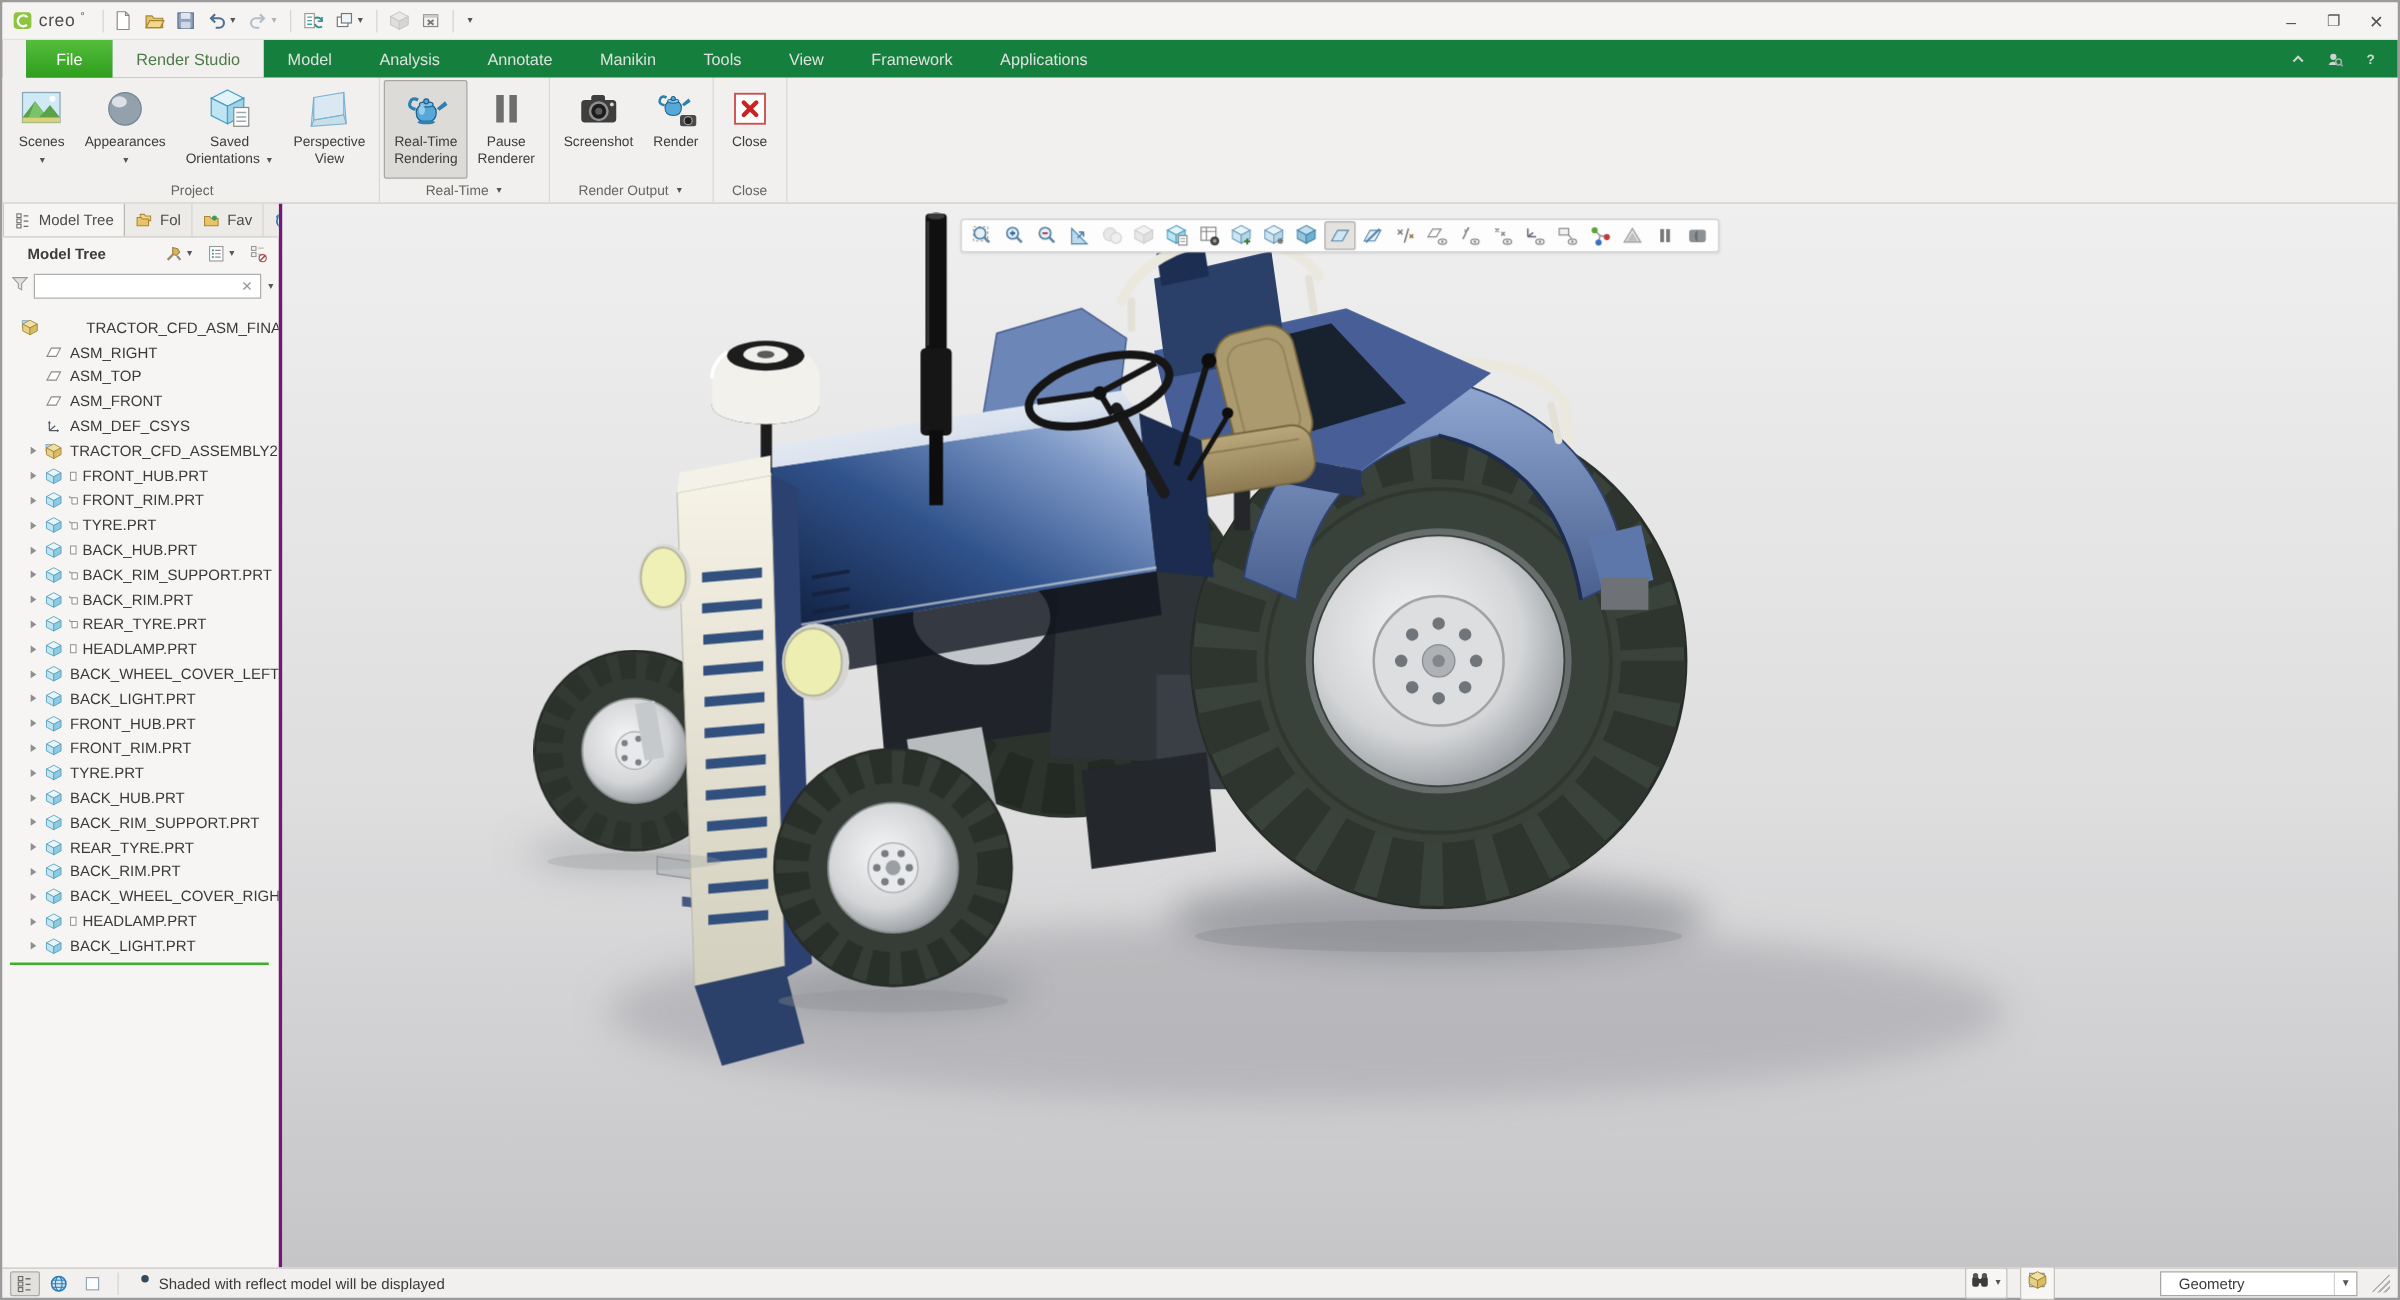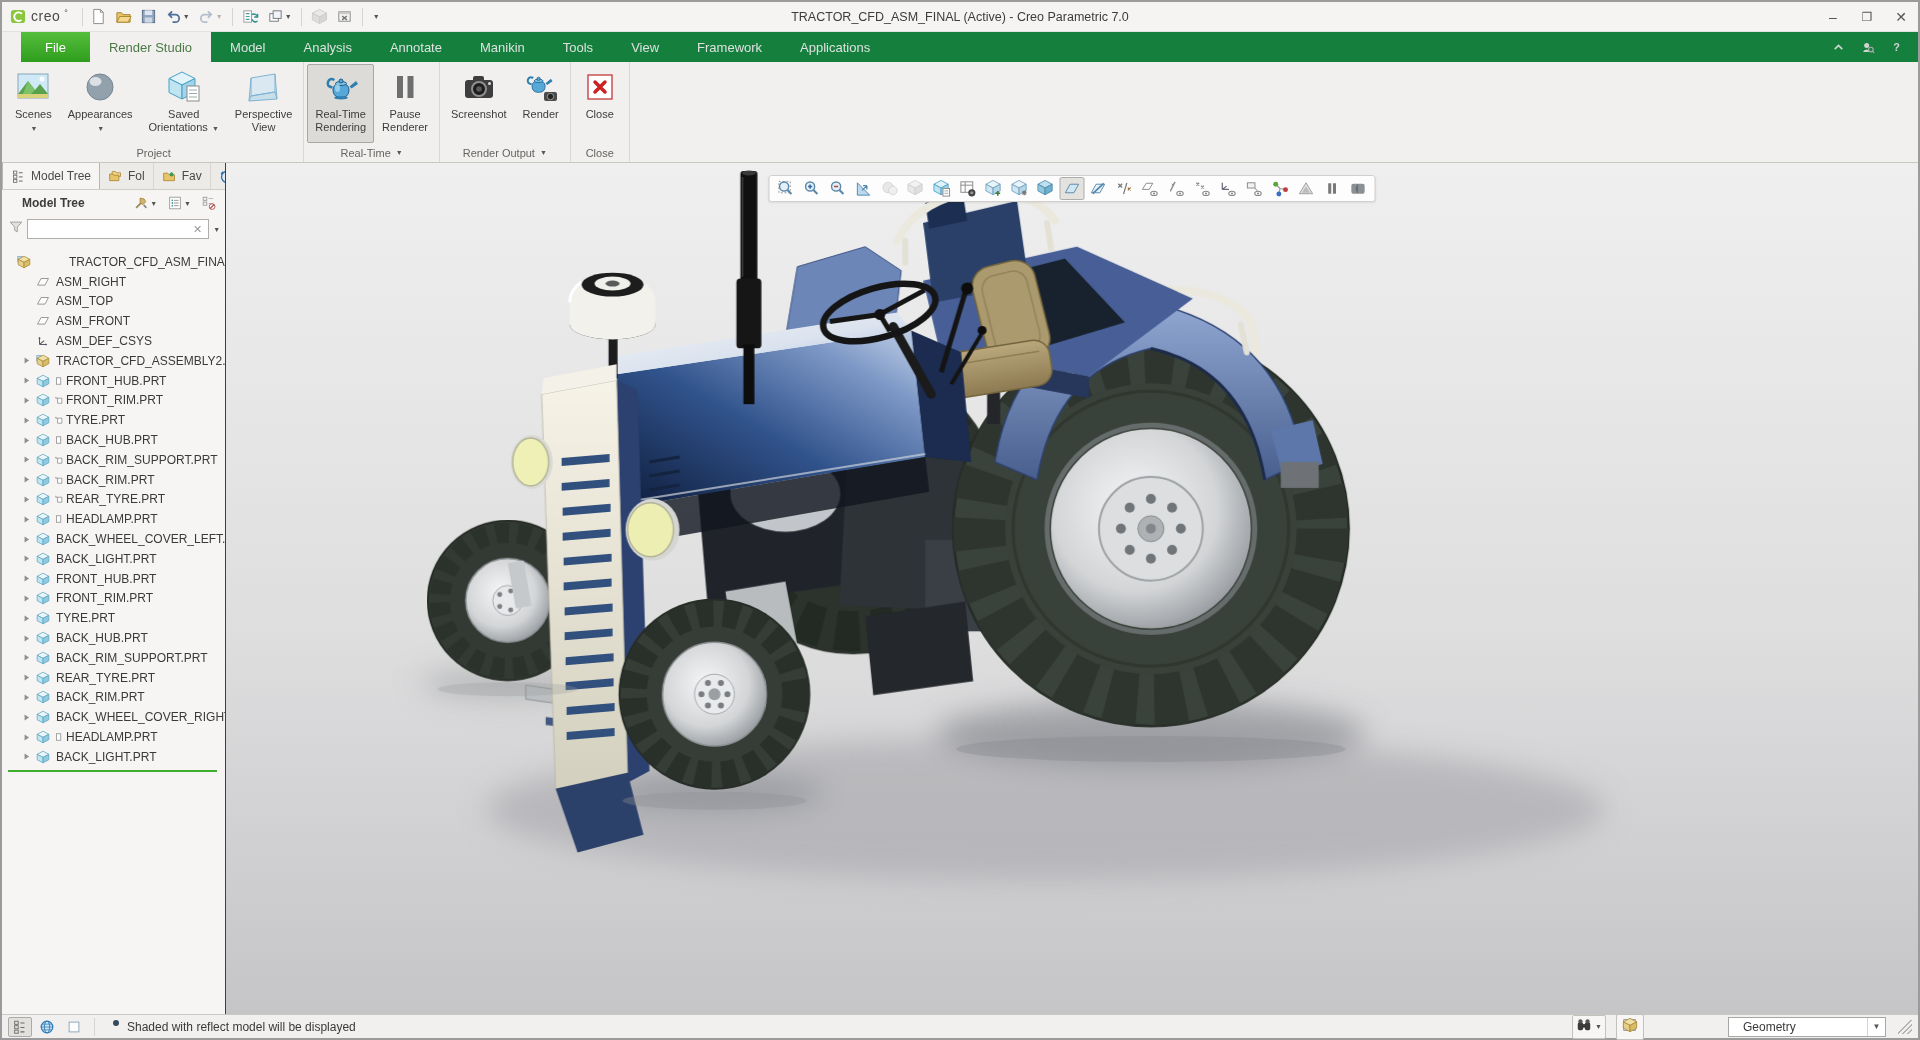--- a/index.html
+++ b/index.html
@@ -38,21 +38,21 @@
   .rbtns{display:flex;flex:1;align-items:stretch;padding:2px 2px 0;}
   .rglabel{height:19px;font-size:11px;color:#646460;text-align:center;display:flex;align-items:center;justify-content:center;gap:4px;}
   .rbtn{display:flex;flex-direction:column;align-items:center;padding:3px 7px 1px;border:1px solid transparent;border-radius:2px;}
   .rbtn .ricon{height:38px;display:flex;align-items:center;}
   .rbtn svg{width:36px;height:36px;}
   .rbtn .rlabel{font-size:11px;line-height:13px;color:#3c3c3c;text-align:center;margin-top:2px;white-space:nowrap;}
   .rbtn.pressed{background:#dcdbd8;border-color:#a9a7a3;}
 
   
   #main{flex:1;display:flex;min-height:0;}
-  #navigator{width:224px;background:#f6f5f3;border-right:1px solid #701a75;display:flex;flex-direction:column;overflow:hidden;}
+  #navigator{width:224px;background:#f6f5f3;border-right:3px solid #701a75;display:flex;flex-direction:column;overflow:hidden;}
   #navtabs{height:27px;display:flex;align-items:flex-end;background:#edebe8;border-bottom:1px solid #cfcdc9;overflow:hidden;flex:0 0 auto;}
   .ntab{display:flex;align-items:center;gap:5px;padding:4px 8px;font-size:12px;color:#4a4a4a;white-space:nowrap;border-right:1px solid #d8d6d2;height:26px;}
   .ntab svg{width:15px;height:15px;flex:0 0 auto;}
   .ntab.on{background:#f6f5f3;border:1px solid #b9b7b4;border-bottom:none;height:27px;}
   #navhead{height:26px;display:flex;align-items:center;padding:0 6px;flex:0 0 auto;}
   #navhead .nhtitle{font-size:12px;font-weight:bold;color:#3c3c3c;margin-left:14px;}
   #navhead .sp{flex:1;}
   .nhbtn{display:flex;align-items:center;padding:1px 2px;}
   .nhbtn svg{width:16px;height:16px;}
   #filterrow{height:26px;display:flex;align-items:center;padding:0 6px;gap:3px;flex:0 0 auto;}
@@ -176,21 +176,20 @@
             <rect x="3" y="4" width="12" height="10" fill="#f4f4f4" stroke="#888"></rect>
             <rect x="3" y="4" width="12" height="2.5" fill="#c9c9c9"></rect>
             <path d="M6.5 8.5l5 4m0-4l-5 4" stroke="#777" stroke-width="1.6"></path>
           </svg>
         </div>
         <div class="vsep"></div>
         <div class="qbtn">
           <span class="car">▼</span>
         </div>
       </div>
-    <div id="title">TRACTOR_CFD_ASM_FINAL (Active) - Creo Parametric 7.0</div>
     <div id="wctl">
         <div class="wbtn">–</div>
         <div class="wbtn max">❐</div>
         <div class="wbtn">✕</div>
       </div>
   </div>
 
   <div id="tabbar">
       <div class="rtab file">File</div>
       <div class="rtab on">Render Studio</div>

